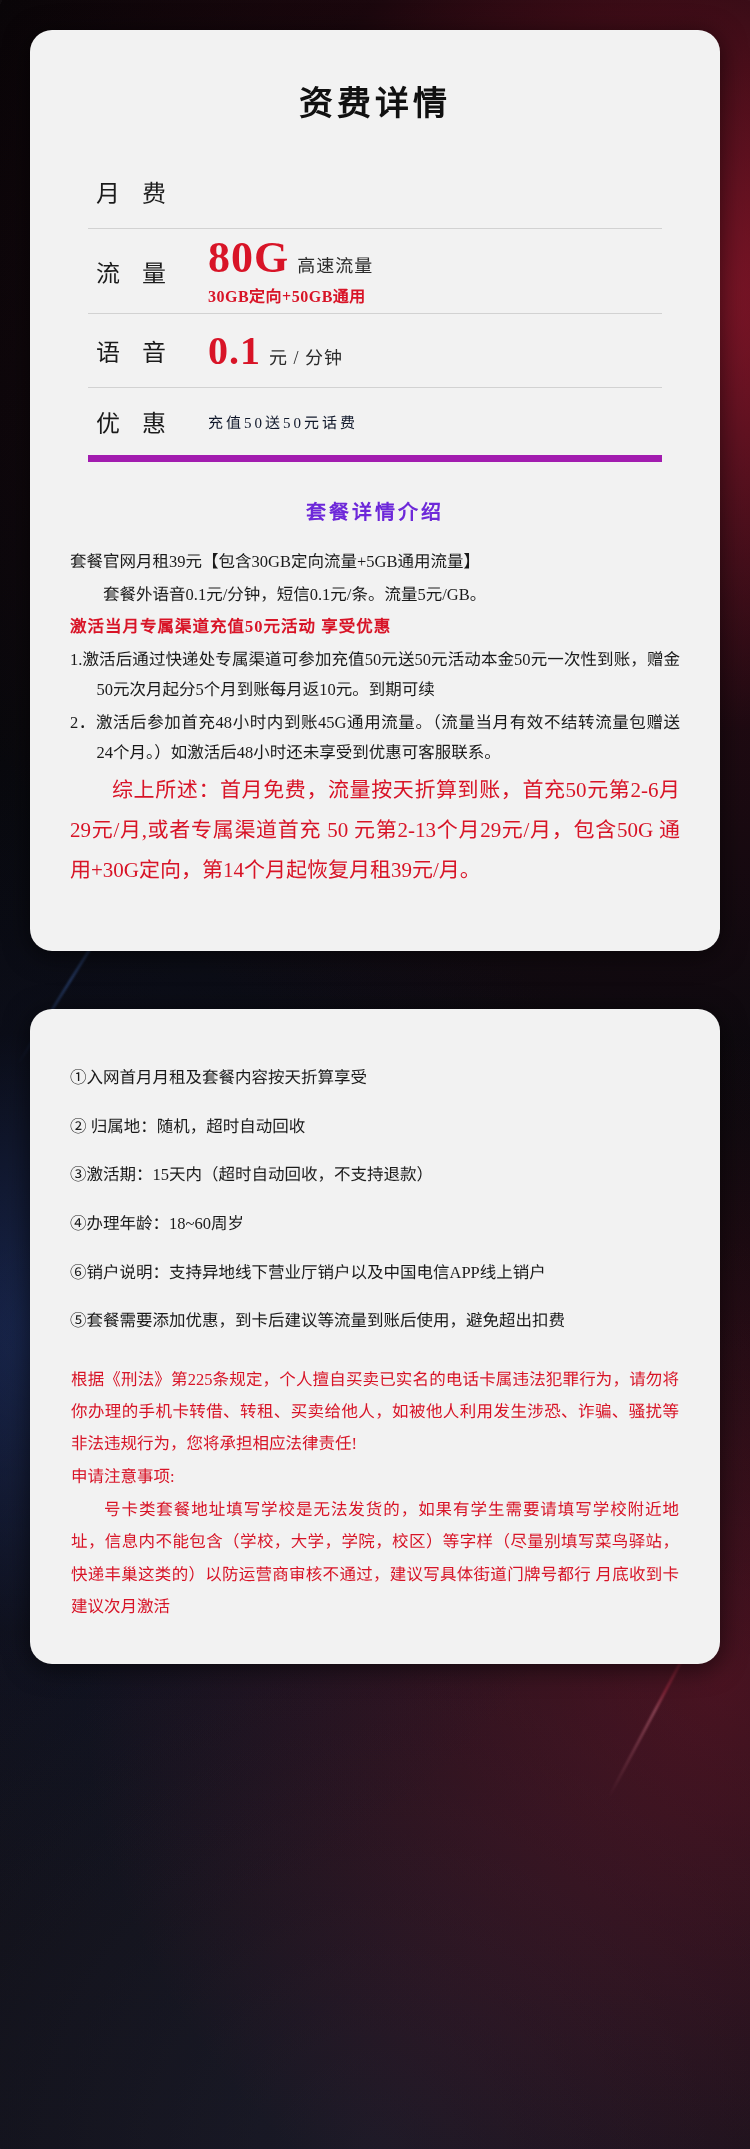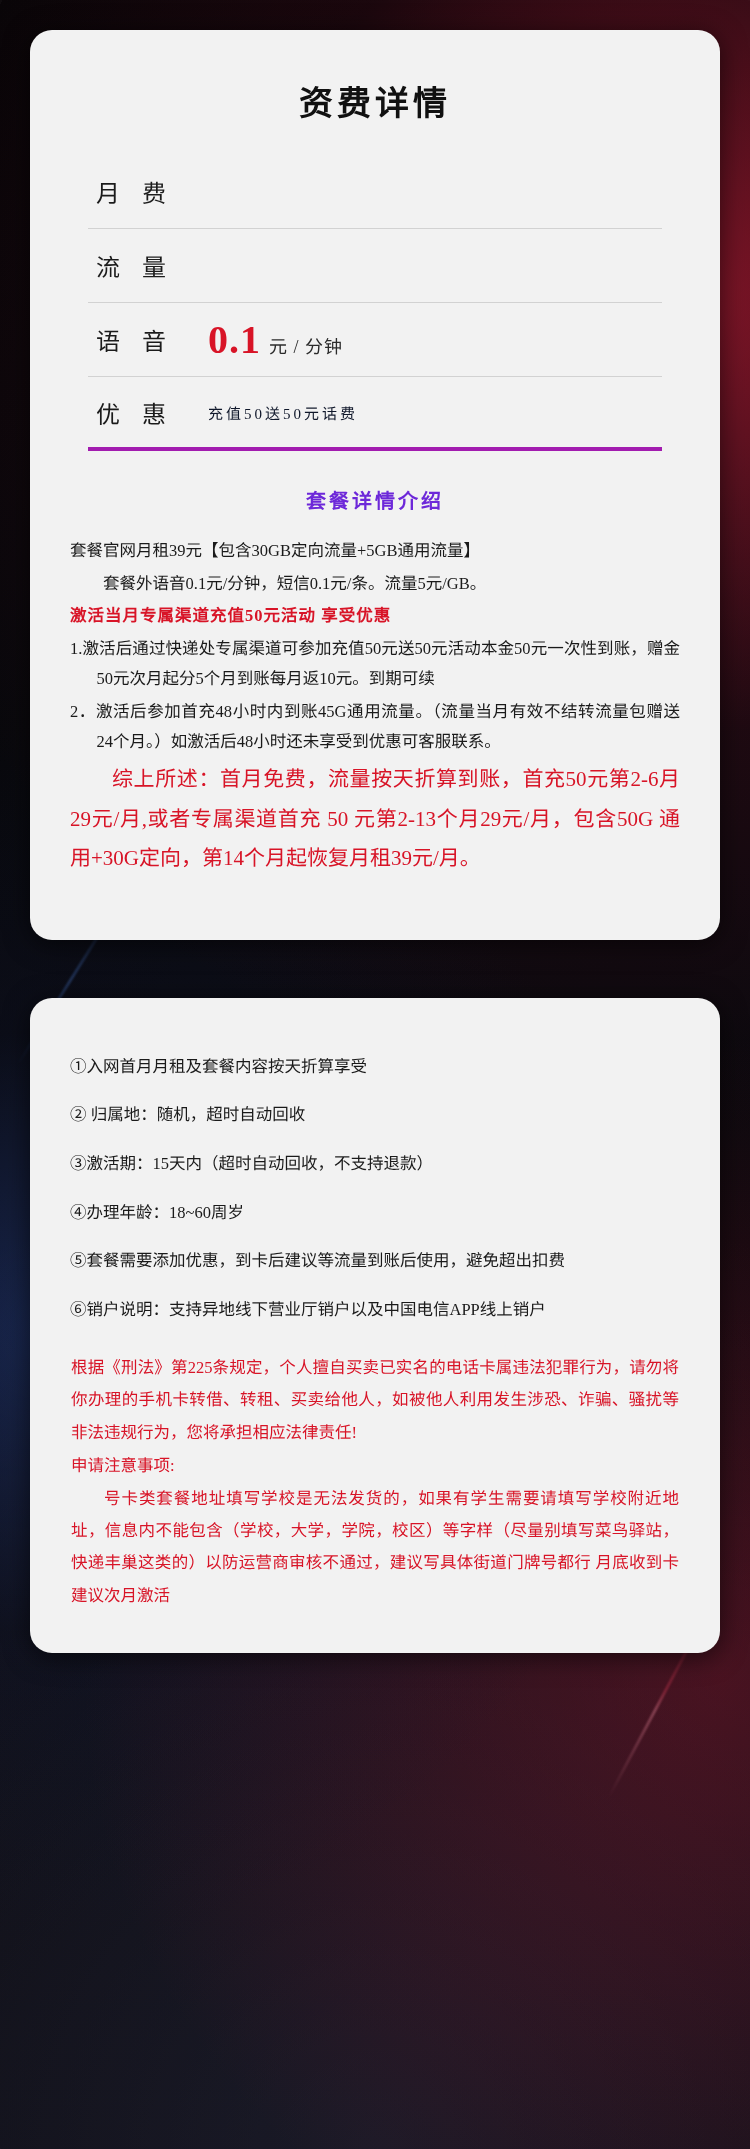--- a/index.html
+++ b/index.html
@@ -80,21 +80,21 @@
 
   
   .specs { padding: 0 18px; }
   .spec-row {
     display: flex;
     align-items: center;
     min-height: 74px;
     border-bottom: 1px solid #d2d2d2;
     padding: 6px 0;
   }
-  .spec-row:last-child { border-bottom: 4px solid #a21caf; }
+  .spec-row:last-child { border-bottom: 7px solid #a21caf; }
   .spec-label {
     width: 120px;
     flex: 0 0 120px;
     font-size: 24px;
     letter-spacing: 8px;
     color: #1b1b1b;
     text-align: left;
     padding-left: 8px;
   }
   .spec-value { flex: 1; display: flex; align-items: baseline; flex-wrap: wrap; }
@@ -188,20 +188,25 @@
     <div class="card-title">资费详情</div>
 
     <div class="specs">
 
       <div class="spec-row">
         <div class="spec-label">月 费</div>
       </div>
 
       <div class="spec-row">
         <div class="spec-label">流 量</div>
+        <div class="spec-value">
+          <span class="big-num xl">80G</span>
+          <span class="unit-dark">高速流量</span>
+          <span class="sub-note">30GB定向+50GB通用</span>
+        </div>
       </div>
 
       <div class="spec-row">
         <div class="spec-label">语 音</div>
         <div class="spec-value">
           <span class="big-num">0.1</span>
           <span class="unit-dark">元 / 分钟</span>
         </div>
       </div>
 
@@ -226,22 +231,22 @@
     </div>
   </div>
 
   <div class="card">
 
     <div class="tips">
       <p class="tip">①入网首月月租及套餐内容按天折算享受</p>
       <p class="tip">② 归属地：随机，超时自动回收</p>
       <p class="tip">③激活期：15天内（超时自动回收，不支持退款）</p>
       <p class="tip">④办理年龄：18~60周岁</p>
+      <p class="tip">⑥销户说明：支持异地线下营业厅销户以及中国电信APP线上销户</p>
       <p class="tip">⑤套餐需要添加优惠，到卡后建议等流量到账后使用，避免超出扣费</p>
-      <p class="tip">⑥销户说明：支持异地线下营业厅销户以及中国电信APP线上销户</p>
     </div>
 
     <div class="notice">
       <p>根据《刑法》第225条规定，个人擅自买卖已实名的电话卡属违法犯罪行为，请勿将你办理的手机卡转借、转租、买卖给他人，如被他人利用发生涉恐、诈骗、骚扰等非法违规行为，您将承担相应法律责任!</p>
       <p>申请注意事项:</p>
       <p class="ind">号卡类套餐地址填写学校是无法发货的，如果有学生需要请填写学校附近地址，信息内不能包含（学校，大学，学院，校区）等字样（尽量别填写菜鸟驿站，快递丰巢这类的）以防运营商审核不通过，建议写具体街道门牌号都行 月底收到卡建议次月激活</p>
     </div>
   </div>
 
 </div>

